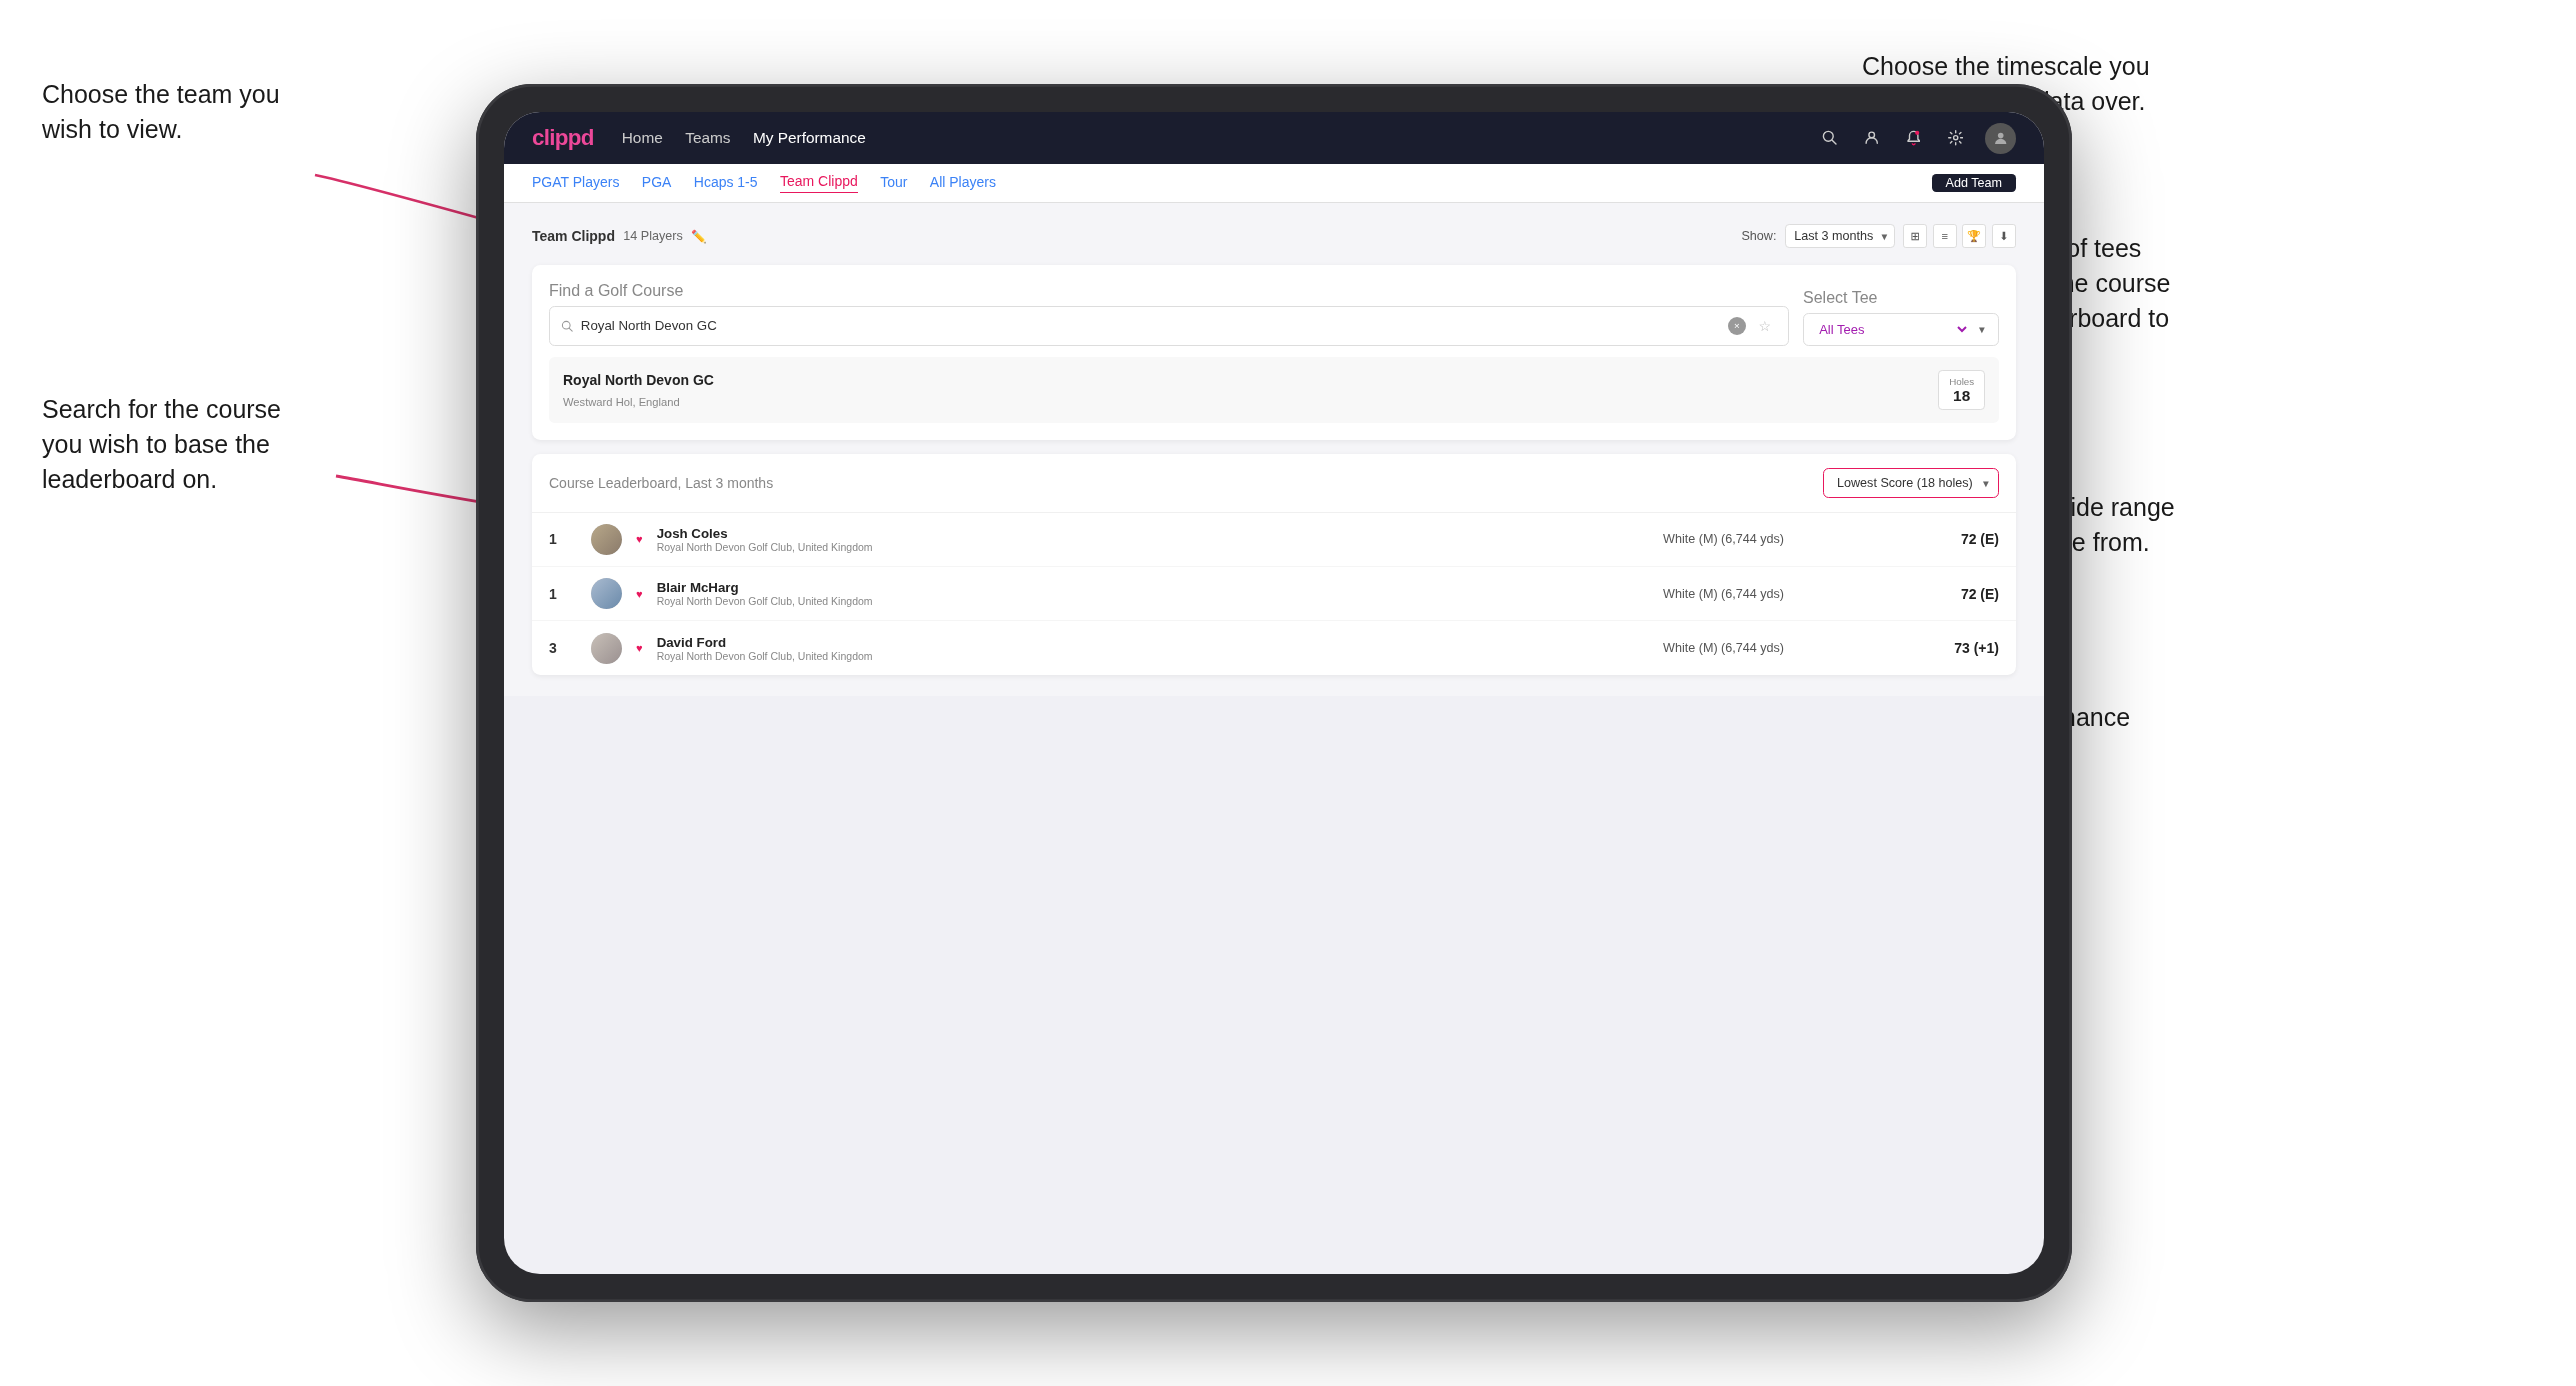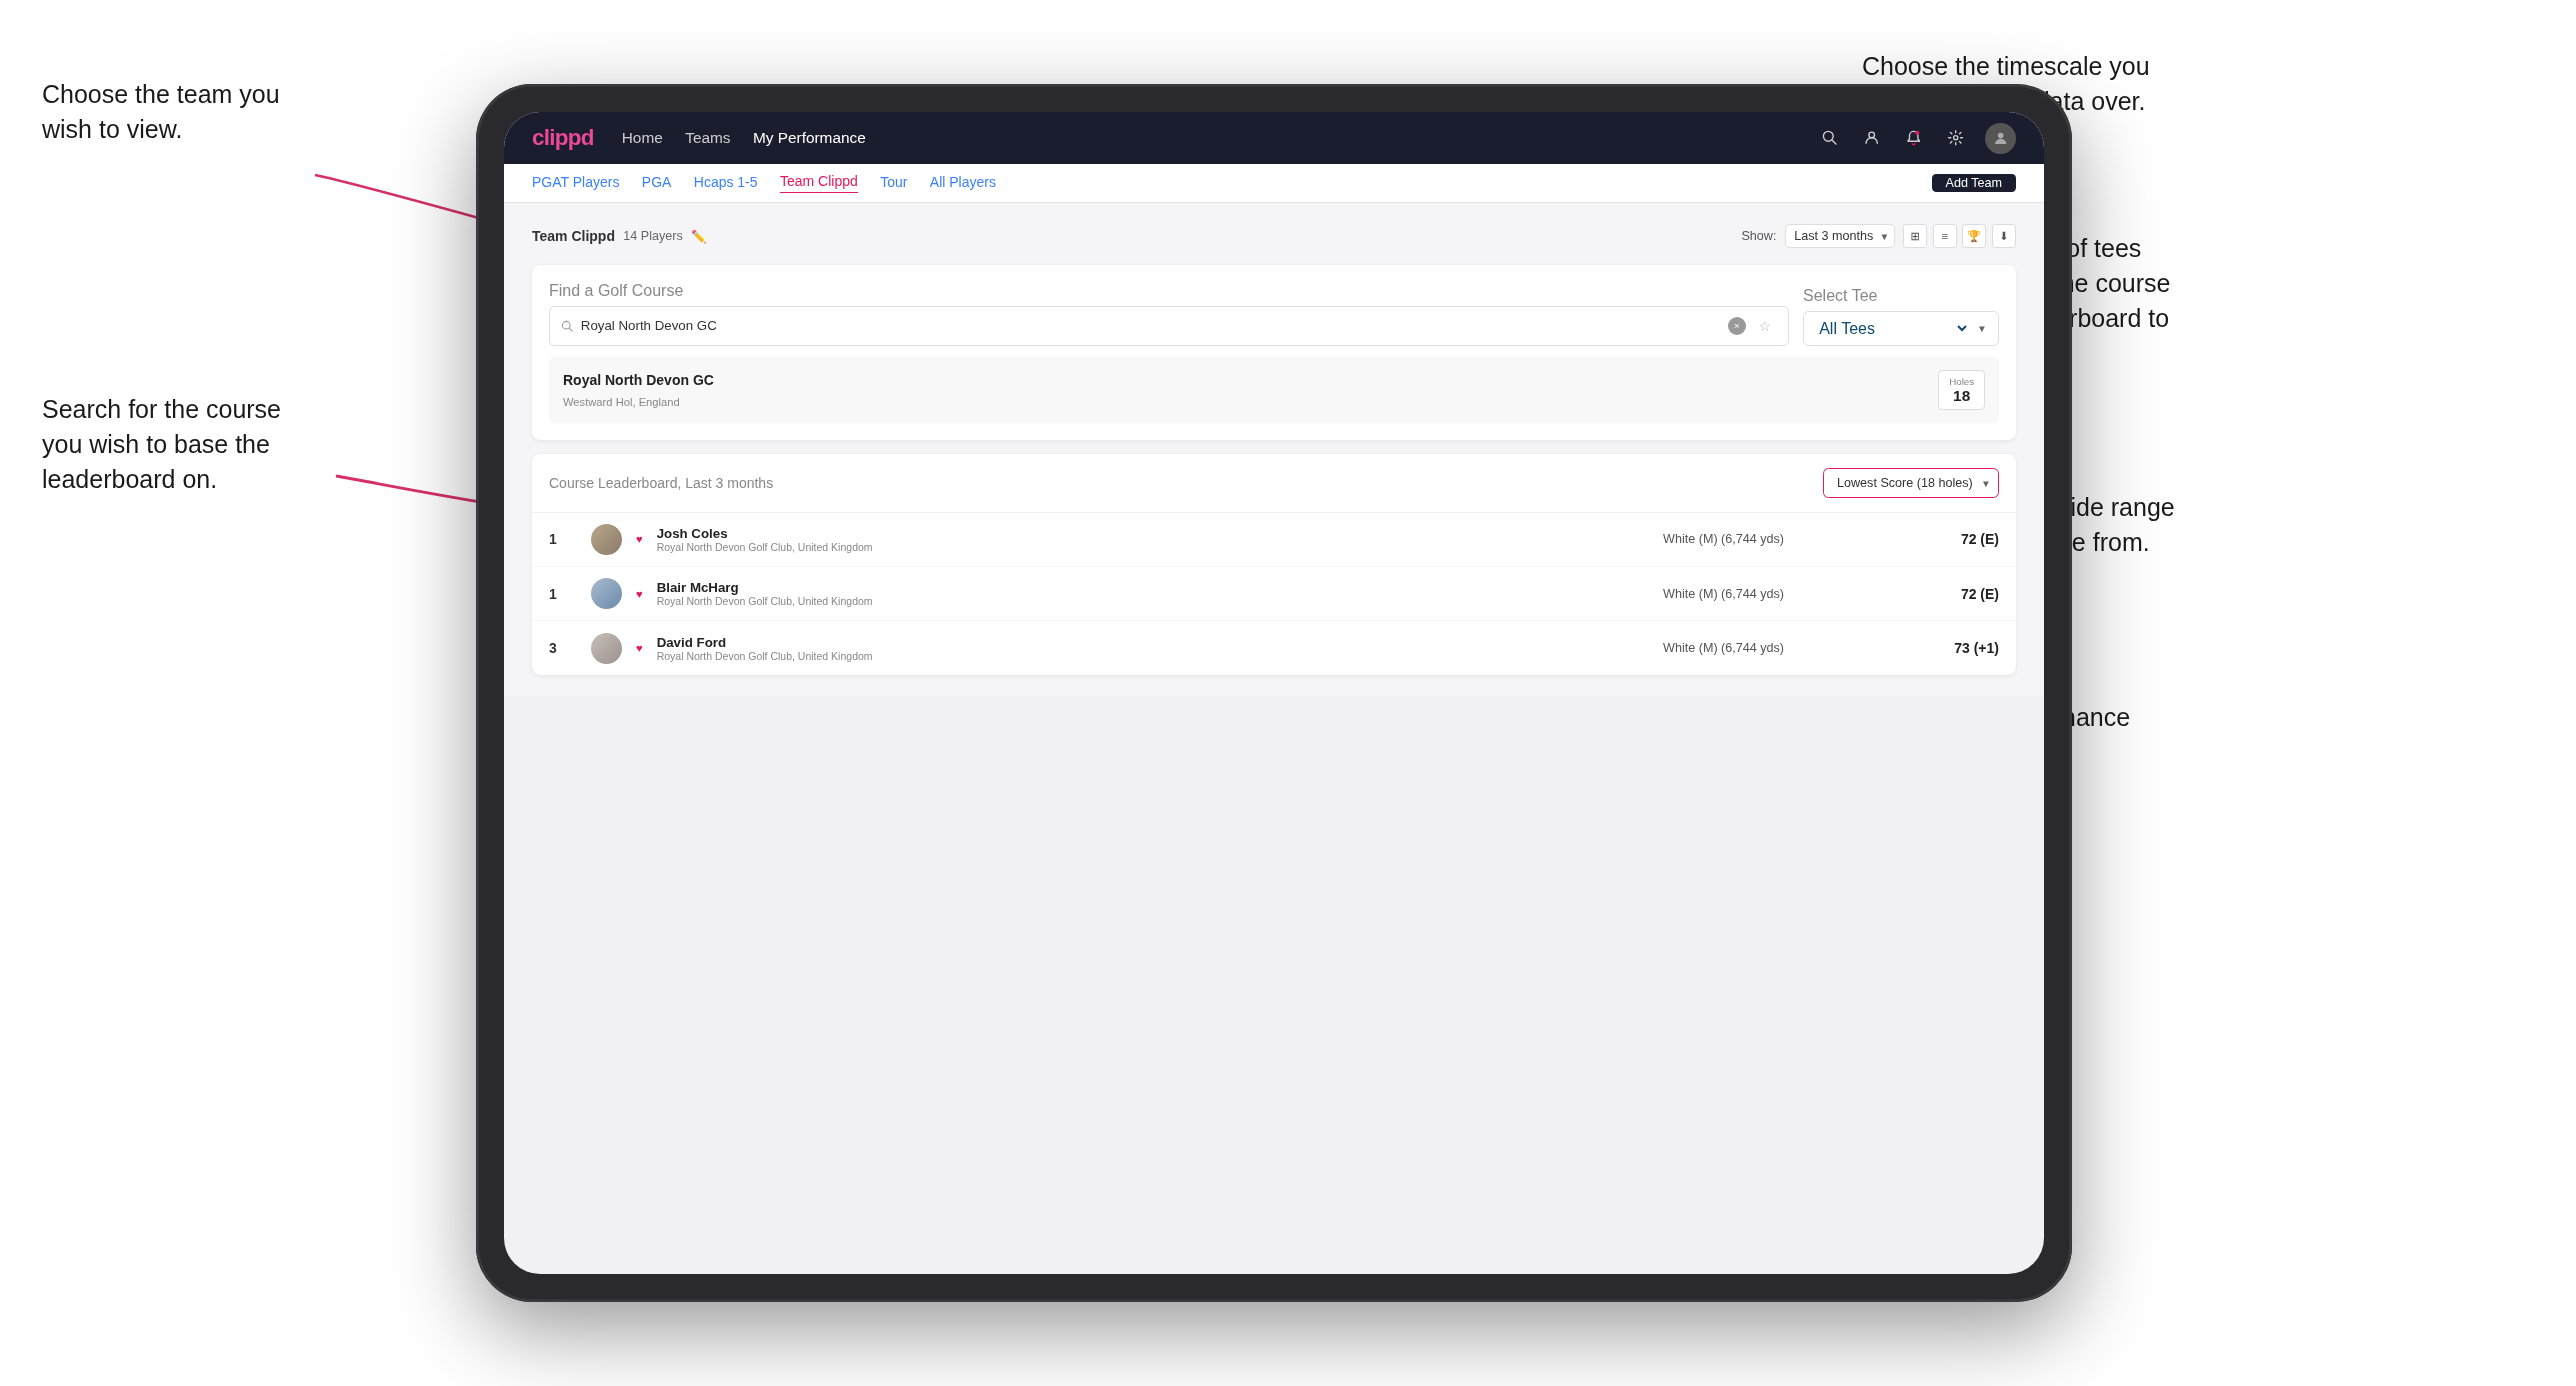--- a/index.html
+++ b/index.html
@@ -299,22 +299,22 @@
       border: 0.7px solid #ddd;
       border-radius: 5.6px;
       padding: 7px 11.2px;
       background: #fff;
       gap: 7px;
     }
 
     .tee-select {
       border: none;
       outline: none;
-      font-size: 16px;
-      color: #0c4a6e;
+      font-size: 13px;
+      color: #a21caf;
       flex: 1;
       background: transparent;
       cursor: pointer;
     }
 
     
     .course-result {
       background: #f8f8f8;
       border-radius: 5.6px;
       padding: 12.6px 14px;

